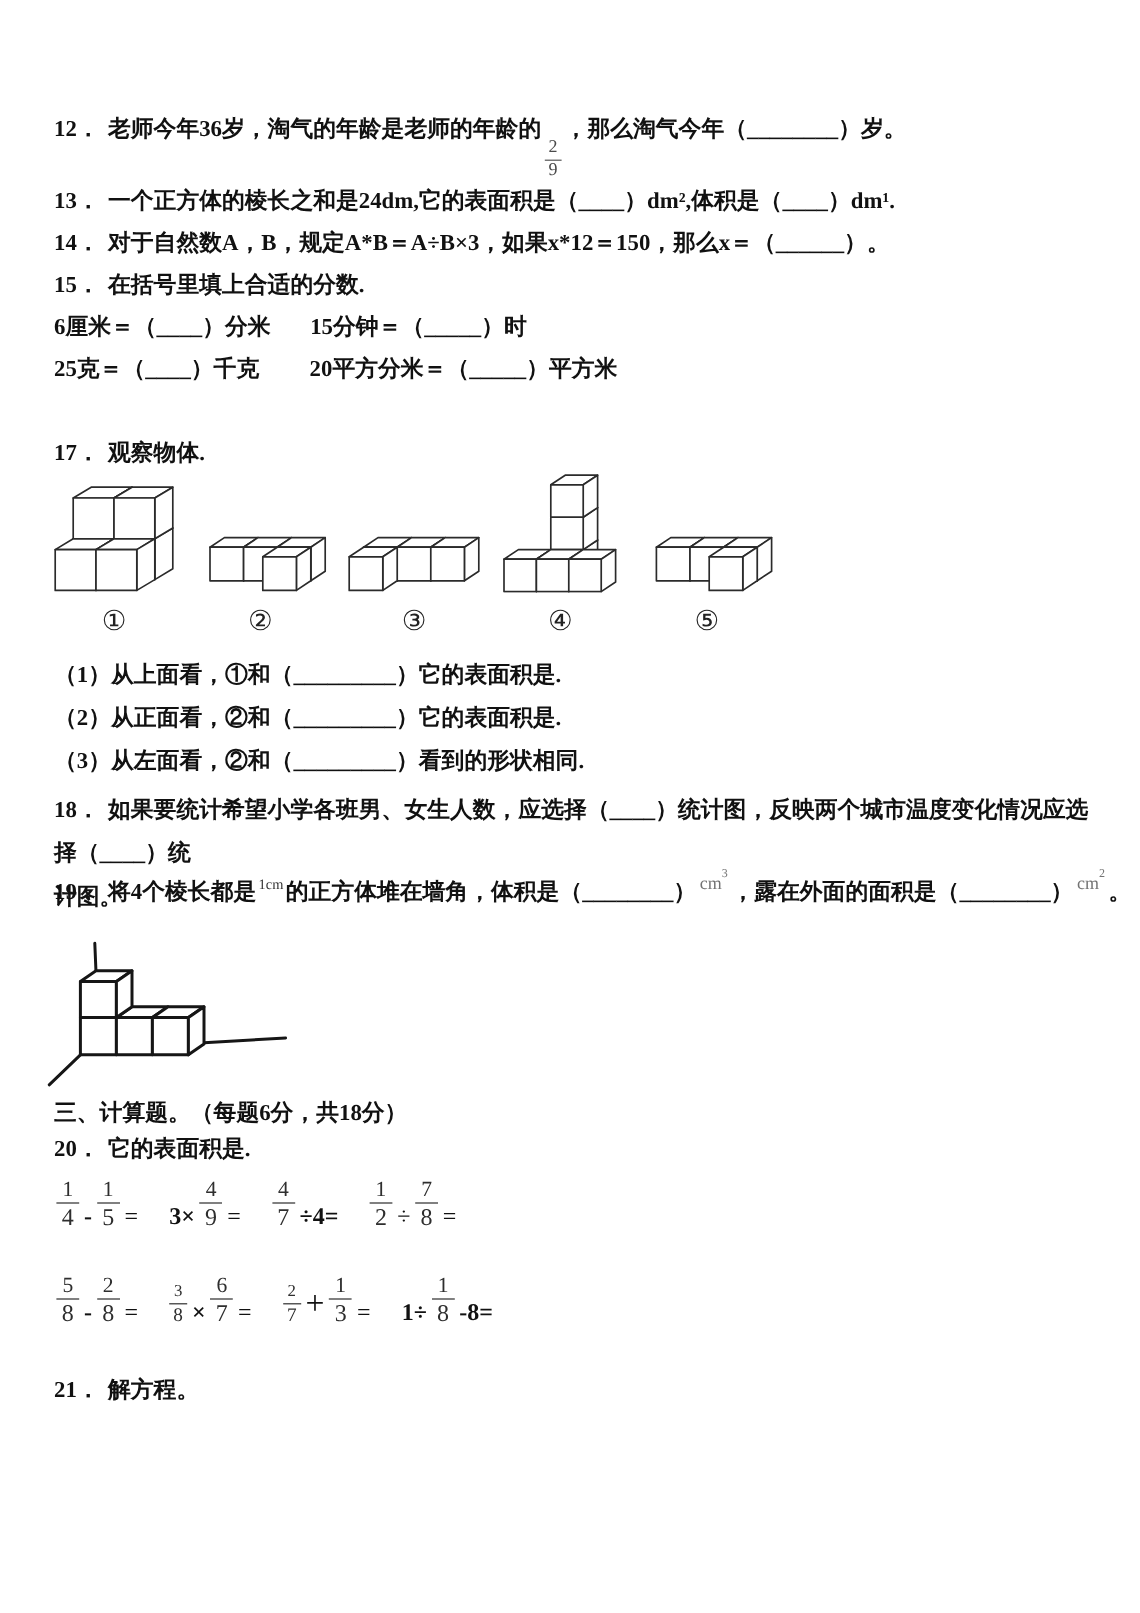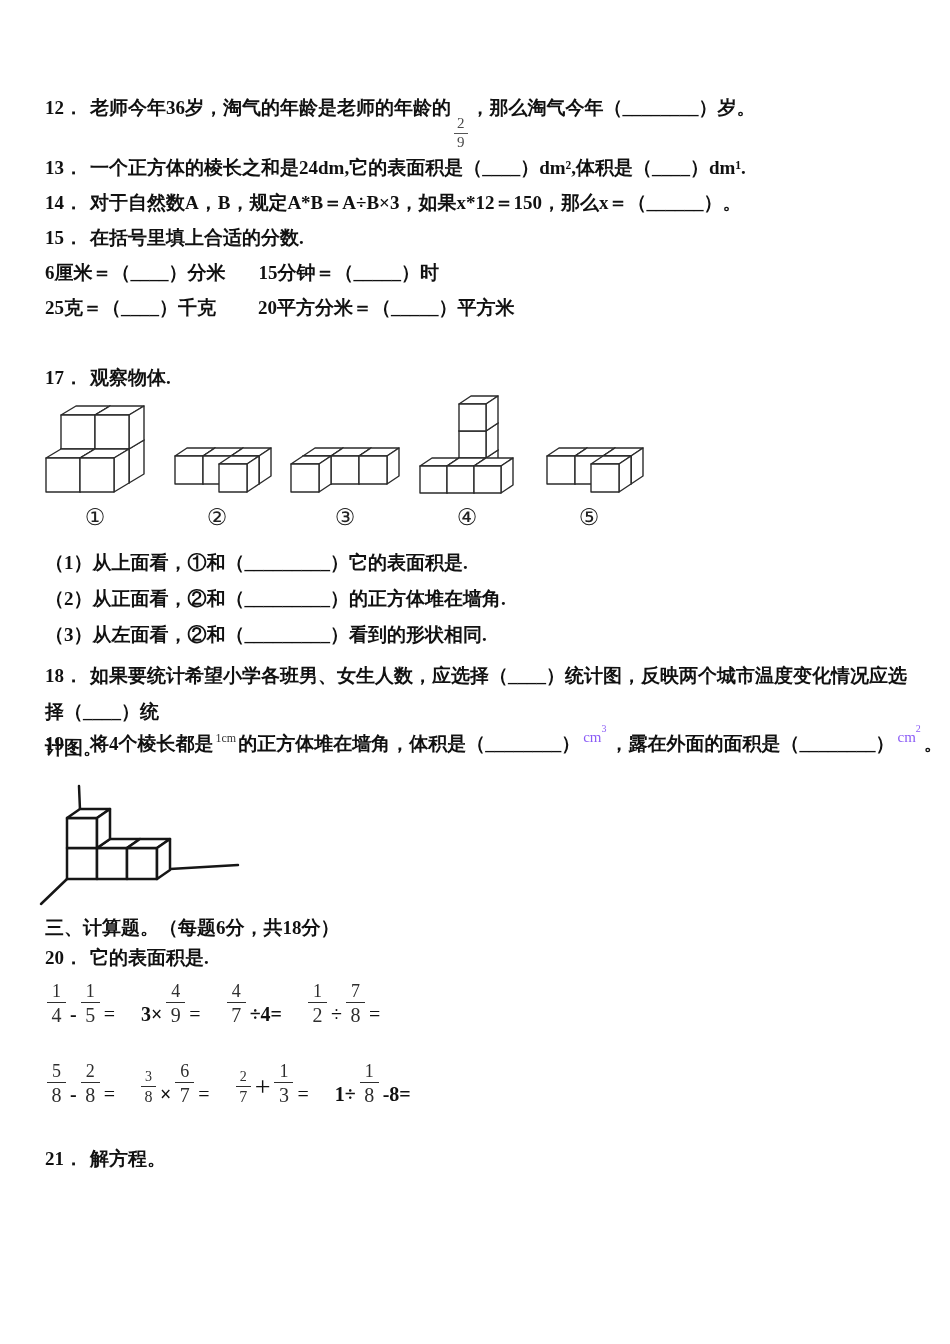--- a/index.html
+++ b/index.html
@@ -9,21 +9,21 @@
   .qno{font-weight:700;margin-right:7px;}
   .bt{font-weight:700;}
   .nt{font-weight:400;}
   
   .ifrac{display:inline-flex;flex-direction:column;align-items:center;line-height:1;
          font-size:15px;color:#4a4a4a;vertical-align:-14px;margin:0 3px;font-weight:400;}
   .ifrac .n{border-bottom:1.3px solid #555;padding:0 3px 2px;}
   .ifrac .d{padding-top:1px;}
   
   .sup1cm{font-weight:400;font-size:12px;position:relative;top:-8px;color:#333;margin:0 2px;}
-  .unit{font-weight:400;font-size:15px;position:relative;top:-8px;color:#8b5cf6;margin:0 3px;}
+  .unit{font-weight:400;font-size:15px;position:relative;top:-8px;color:#737373;margin:0 3px;}
   .unit sup{font-size:10px;position:relative;top:-4px;}
   
   .figrow{position:absolute;top:392px;left:45px;display:flex;align-items:flex-end;gap:16px;}
   .figwrap{display:flex;flex-direction:column;align-items:center;justify-content:flex-end;}
   .figlabel{font-size:23px;font-weight:400;margin-top:10px;color:#222;}
   svg.cubefig polygon{fill:#fff;stroke:#2b2b2b;stroke-width:1.4;stroke-linejoin:round;}
   svg.corner polygon{fill:#fff;stroke:#161616;stroke-width:2.5;stroke-linejoin:round;}
   svg.corner line{stroke:#161616;stroke-width:2.5;stroke-linecap:round;}
   
   .sec{font-size:19px;text-align:center;}
@@ -175,21 +175,21 @@
           <polygon points="58,34 86,34 86,62 58,62"></polygon>
         </svg>
       <div class="figlabel">⑤</div>
     </div>
   </div>
 
   <div class="line" style="top:551px">
     <span class="bt">（1）</span><span class="bt">从上面看，①和（_________）它的表面积是.</span>
   </div>
   <div class="line" style="top:587px">
-    <span class="bt">（2）</span><span class="bt">从正面看，②和（_________）的正方体堆在墙角.</span>
+    <span class="bt">（2）</span><span class="bt">从正面看，②和（_________）它的表面积是.</span>
   </div>
   <div class="line" style="top:623px">
     <span class="bt">（3）</span><span class="bt">从左面看，②和（_________）看到的形状相同.</span>
   </div>
 
   <div class="line wrap2" style="top:658px">
     <span class="qno">18．</span><span class="bt">如果要统计希望小学各班男、女生人数，应选择（____）统计图，反映两个城市温度变化情况应选择（____）统</span><br>
     <span class="bt">计图。</span>
   </div>
 

